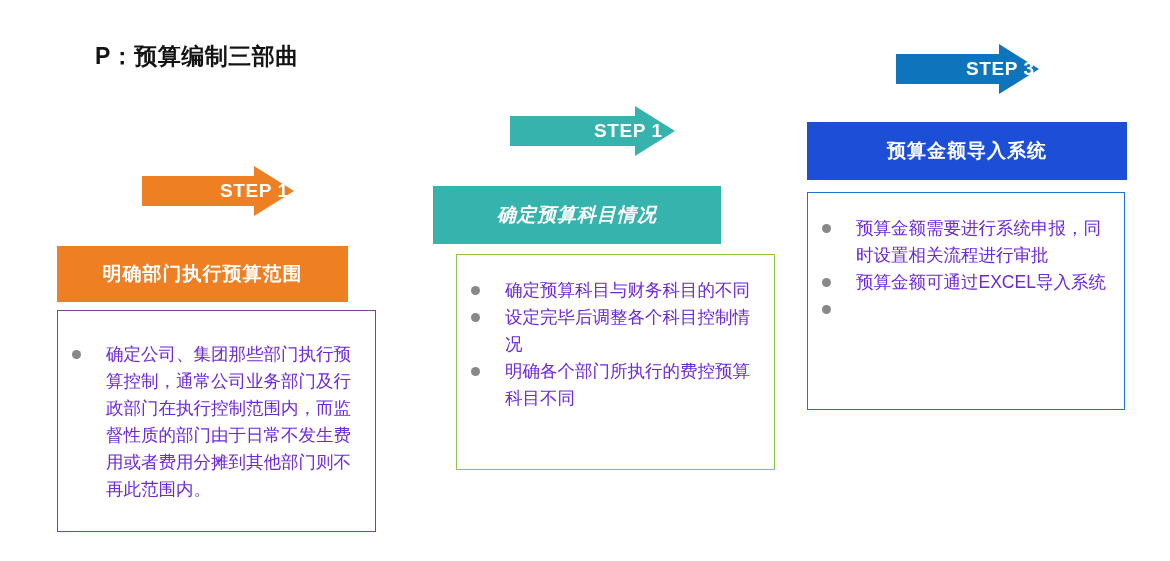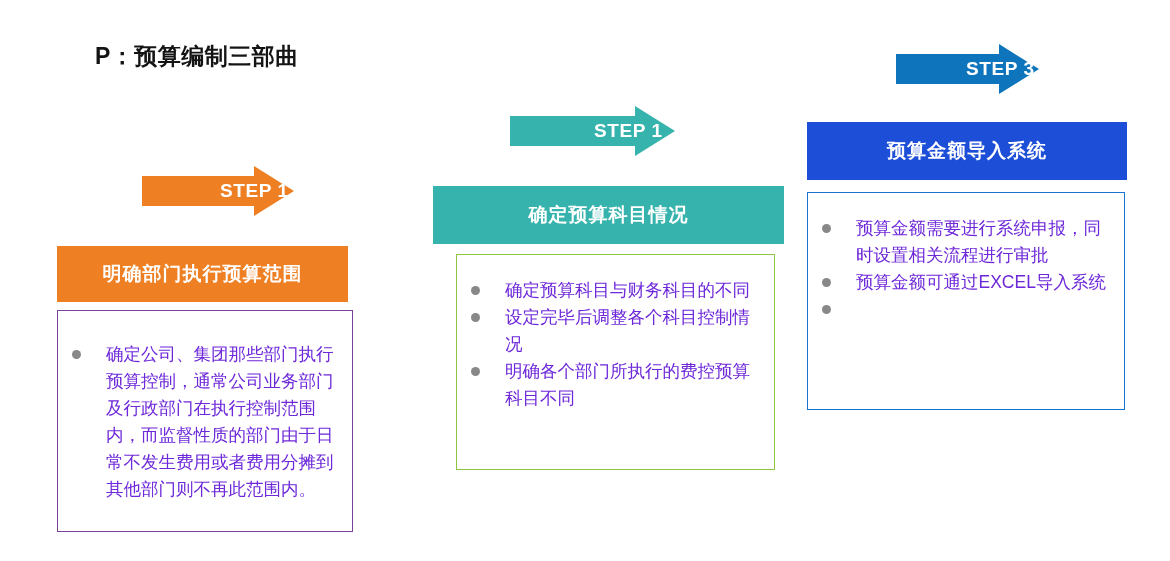--- a/index.html
+++ b/index.html
@@ -62,30 +62,30 @@
     position: absolute;
     display: flex;
     align-items: center;
     justify-content: center;
     color: #ffffff;
     font-size: 19px;
     font-weight: bold;
     letter-spacing: 1px;
   }
   #col1-header { left: 57px; top: 246px; width: 291px; height: 56px; background: #EE7F22; }
-  #col2-header { left: 433px; top: 186px; width: 351px; height: 58px; background: #35B3AC; }
+  #col2-header { left: 433px; top: 186px; width: 288px; height: 58px; background: #35B3AC; font-style: italic; }
   #col3-header { left: 807px; top: 122px; width: 320px; height: 58px; background: #1d4ed8; }
 
   
   .body-box {
     position: absolute;
     background: #ffffff;
     box-sizing: border-box;
   }
-  #col1-body { left: 57px; top: 310px; width: 296px; height: 222px; border: 1.5px solid #7B4397; }
+  #col1-body { left: 57px; top: 310px; width: 319px; height: 222px; border: 1.5px solid #7B4397; }
   #col2-body { left: 456px; top: 254px; width: 319px; height: 216px; border: 1.5px solid #8DC63F; }
   #col3-body { left: 807px; top: 192px; width: 318px; height: 218px; border: 1.5px solid #1874D2; }
 
   
   ul.bullets {
     list-style: none;
     margin: 0;
     padding: 0;
   }
   ul.bullets li {

